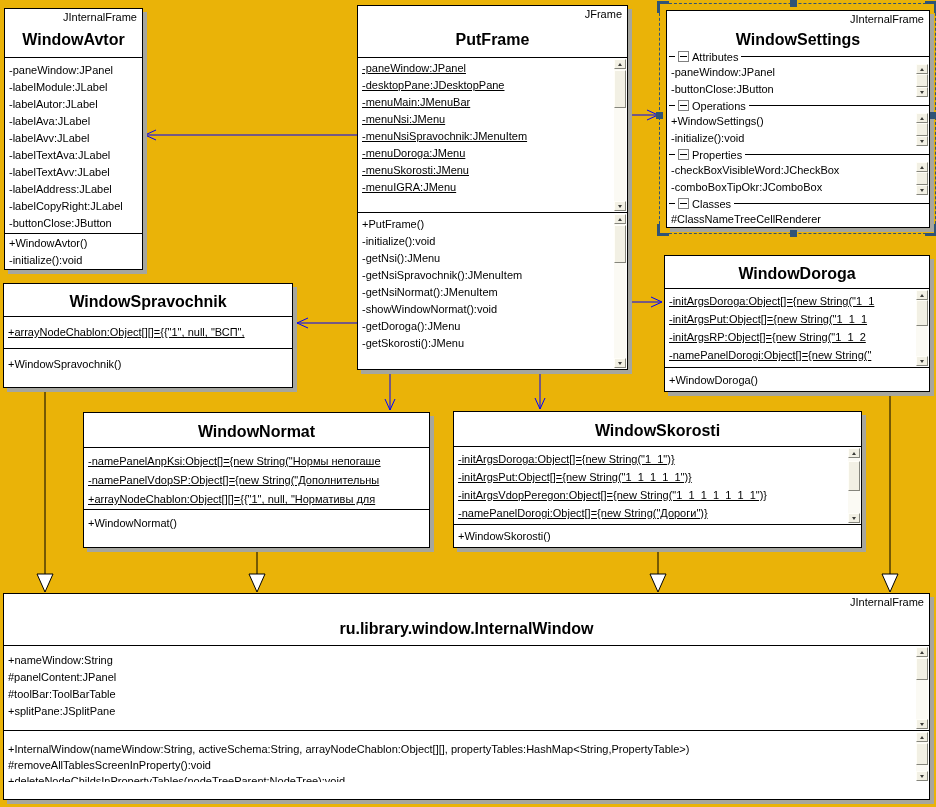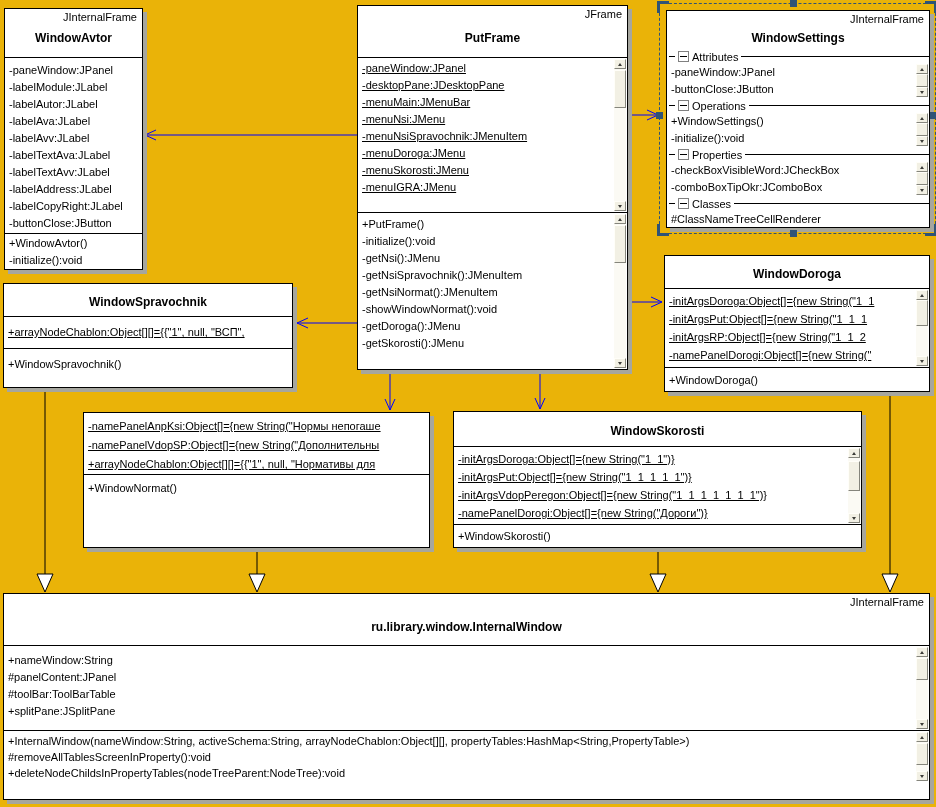--- a/index.html
+++ b/index.html
@@ -7,21 +7,21 @@
           font-family:"Liberation Sans",sans-serif;font-size:11px;color:#000;}
   svg.wires{position:absolute;left:0;top:0;pointer-events:none;}
   .assoc line{stroke:var(--association,#0000ff);stroke-width:1;fill:none;}
   .gen line{stroke:#000;stroke-width:1;}
   .gen polygon{fill:#fff;stroke:#000;stroke-width:1;}
 
   .cls{position:absolute;background:#fff;border:1px solid #000;box-sizing:border-box;
        box-shadow:4px 4px 0 var(--shadow,#a6a69e);overflow:hidden;}
   .hdr{position:relative;border-bottom:1px solid #000;box-sizing:border-box;}
   .stereo{position:absolute;top:2px;right:5px;font-size:11px;white-space:nowrap;}
-  .title{position:absolute;left:0;right:0;text-align:center;font-weight:bold;font-size:12px;white-space:nowrap;}
+  .title{position:absolute;left:0;right:0;text-align:center;font-weight:bold;font-size:16px;white-space:nowrap;}
   .title.center{top:4px;bottom:0;display:flex;align-items:center;justify-content:center;}
   .comp{position:relative;box-sizing:border-box;overflow:hidden;}
   .comp.ops{border-top:1px solid #000;}
   .m-row{padding-left:4px;white-space:nowrap;overflow:hidden;}
   .u .m-row span{text-decoration:underline;}
 
   
   .sb{position:absolute;right:1px;top:1px;bottom:1px;width:12px;background:#fbfaf4;box-sizing:border-box;}
   .sb-btn{position:absolute;left:0;width:12px;height:10px;background:#f2f0e4;box-sizing:border-box;
           border:1px solid;border-color:#fffef8 #85857c #85857c #fffef8;}
@@ -278,20 +278,23 @@
 
     <div class="m-row" style="height:17px;line-height:17px"><span>+arrayNodeChablon:Object[][]={{"1", null, "ВСП",</span></div>
       </div>
     <div class="comp ops" style="height:39px;padding-top:7px">
 
     <div class="m-row" style="height:17px;line-height:17px"><span>+WindowSpravochnik()</span></div>
       </div>
   </div>
 
   <div class="cls" style="left:83px;top:412px;width:347px;height:136px">
+    <div class="hdr" style="height:35px">
+      <div class="title center">WindowNormat</div>
+    </div>
     <div class="comp attrs u" style="height:61px;padding-top:4px">
 
     <div class="m-row" style="height:19px;line-height:19px"><span>-namePanelAnpKsi:Object[]={new String("Нормы непогаше</span></div>
         <div class="m-row" style="height:19px;line-height:19px"><span>-namePanelVdopSP:Object[]={new String("Дополнительны</span></div>
         <div class="m-row" style="height:19px;line-height:19px"><span>+arrayNodeChablon:Object[][]={{"1", null, "Нормативы для</span></div>
       </div>
     <div class="comp ops" style="height:38px;padding-top:5px">
 
     <div class="m-row" style="height:17px;line-height:17px"><span>+WindowNormat()</span></div>
       </div>
@@ -329,21 +332,21 @@
       <div class="sb">
         <div class="sb-btn up"></div>
         <div class="sb-thumb" style="top:11px;height:22px"></div>
         <div class="sb-btn down"></div>
       </div>
     <div class="m-row" style="height:17px;line-height:17px"><span>+nameWindow:String</span></div>
         <div class="m-row" style="height:17px;line-height:17px"><span>#panelContent:JPanel</span></div>
         <div class="m-row" style="height:17px;line-height:17px"><span>#toolBar:ToolBarTable</span></div>
         <div class="m-row" style="height:17px;line-height:17px"><span>+splitPane:JSplitPane</span></div>
       </div>
-    <div class="comp ops" style="height:52px;padding-top:2px">
+    <div class="comp ops" style="height:52px;padding-top:10px">
 
       <div class="sb">
         <div class="sb-btn up"></div>
         <div class="sb-thumb" style="top:11px;height:22px"></div>
         <div class="sb-btn down"></div>
       </div>
     <div class="m-row" style="height:16px;line-height:16px"><span>+InternalWindow(nameWindow:String, activeSchema:String, arrayNodeChablon:Object[][], propertyTables:HashMap&lt;String,PropertyTable&gt;)</span></div>
         <div class="m-row" style="height:16px;line-height:16px"><span>#removeAllTablesScreenInProperty():void</span></div>
         <div class="m-row" style="height:16px;line-height:16px"><span>+deleteNodeChildsInPropertyTables(nodeTreeParent:NodeTree):void</span></div>
         <div class="m-row" style="height:16px;line-height:16px"><span>-initialize():void</span></div>

